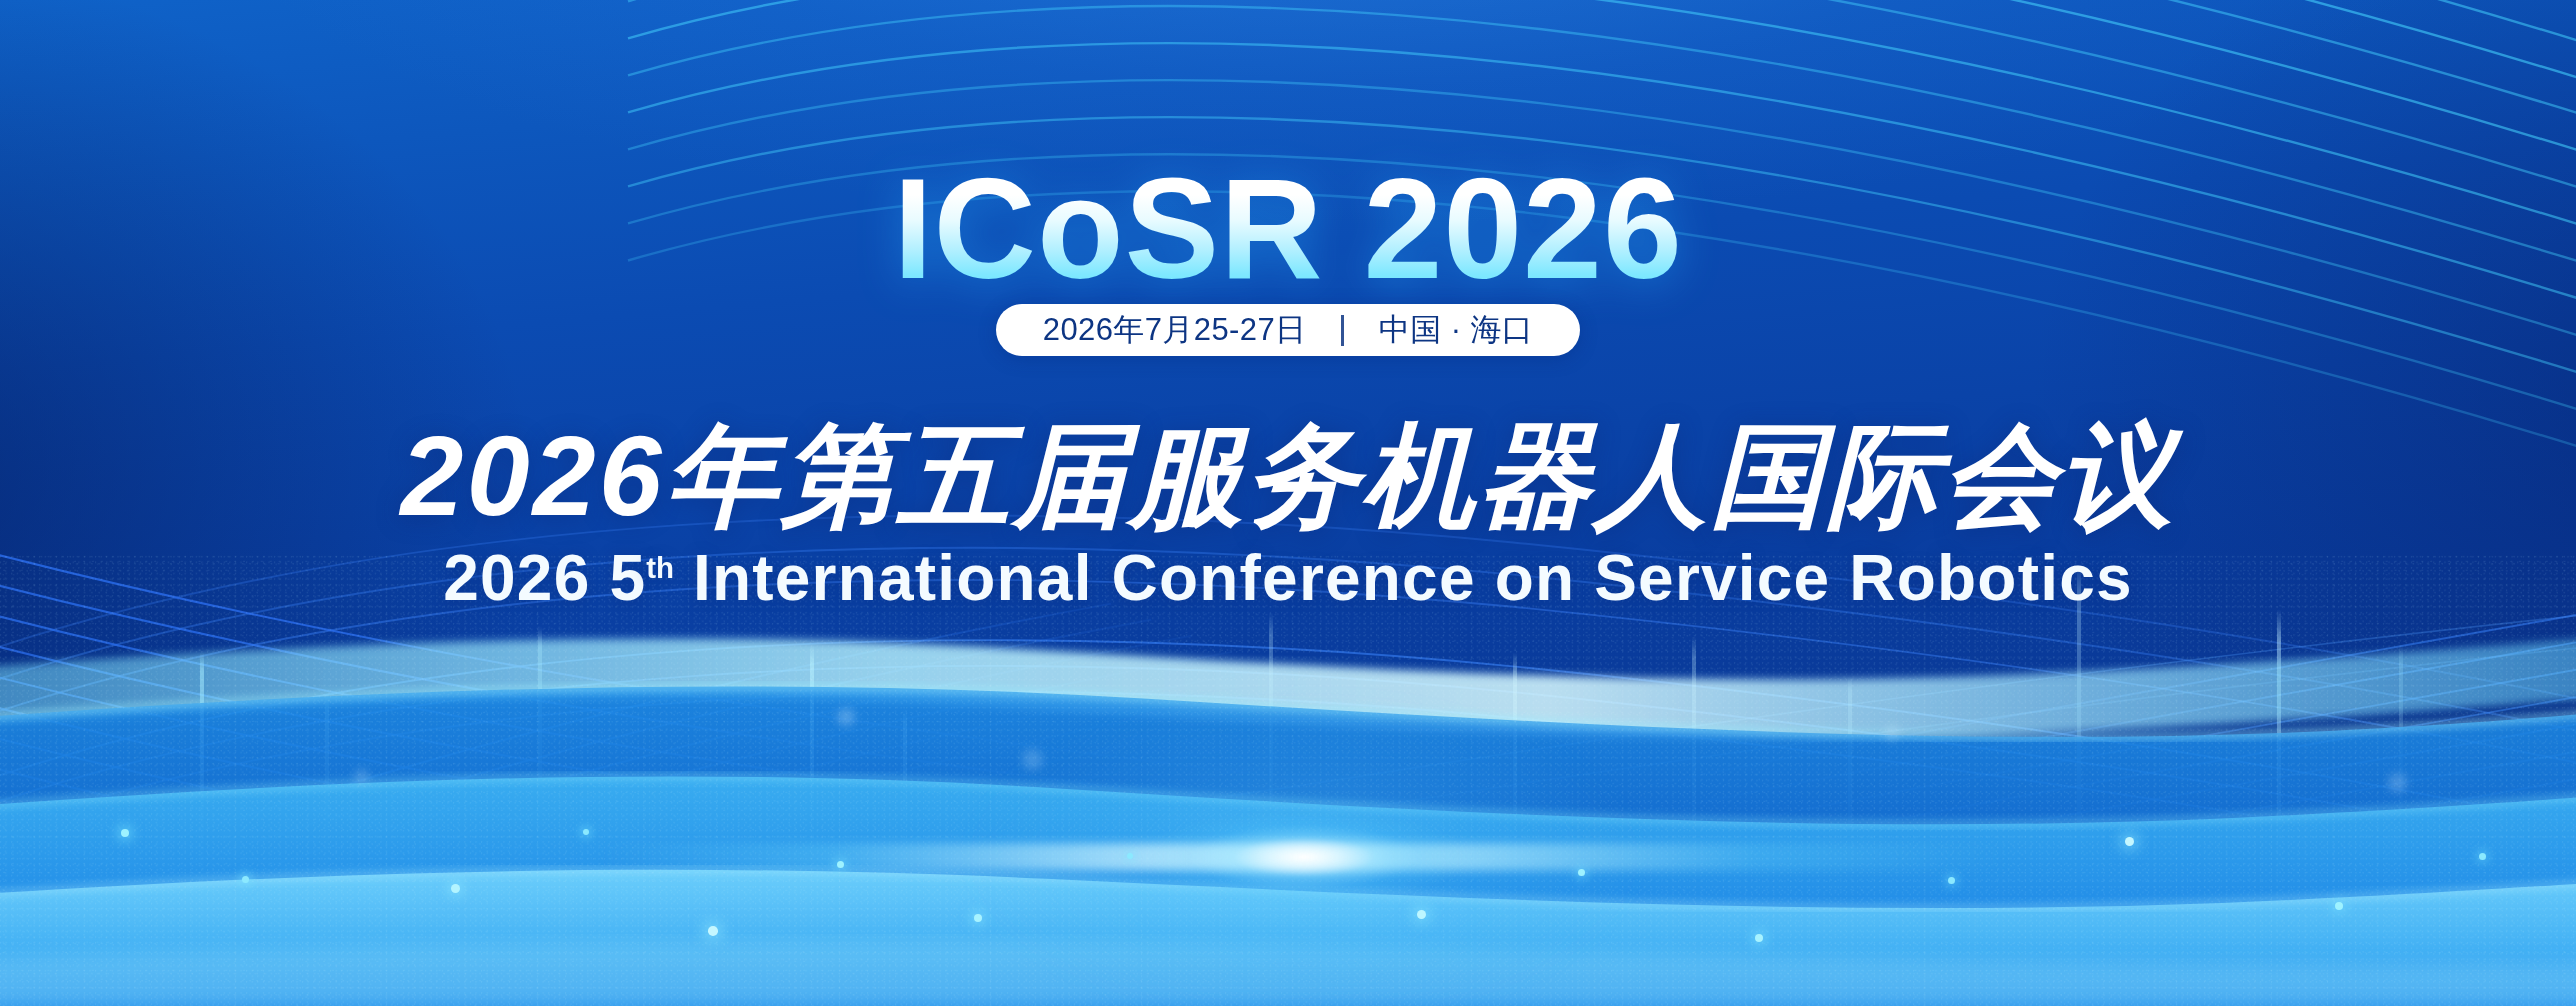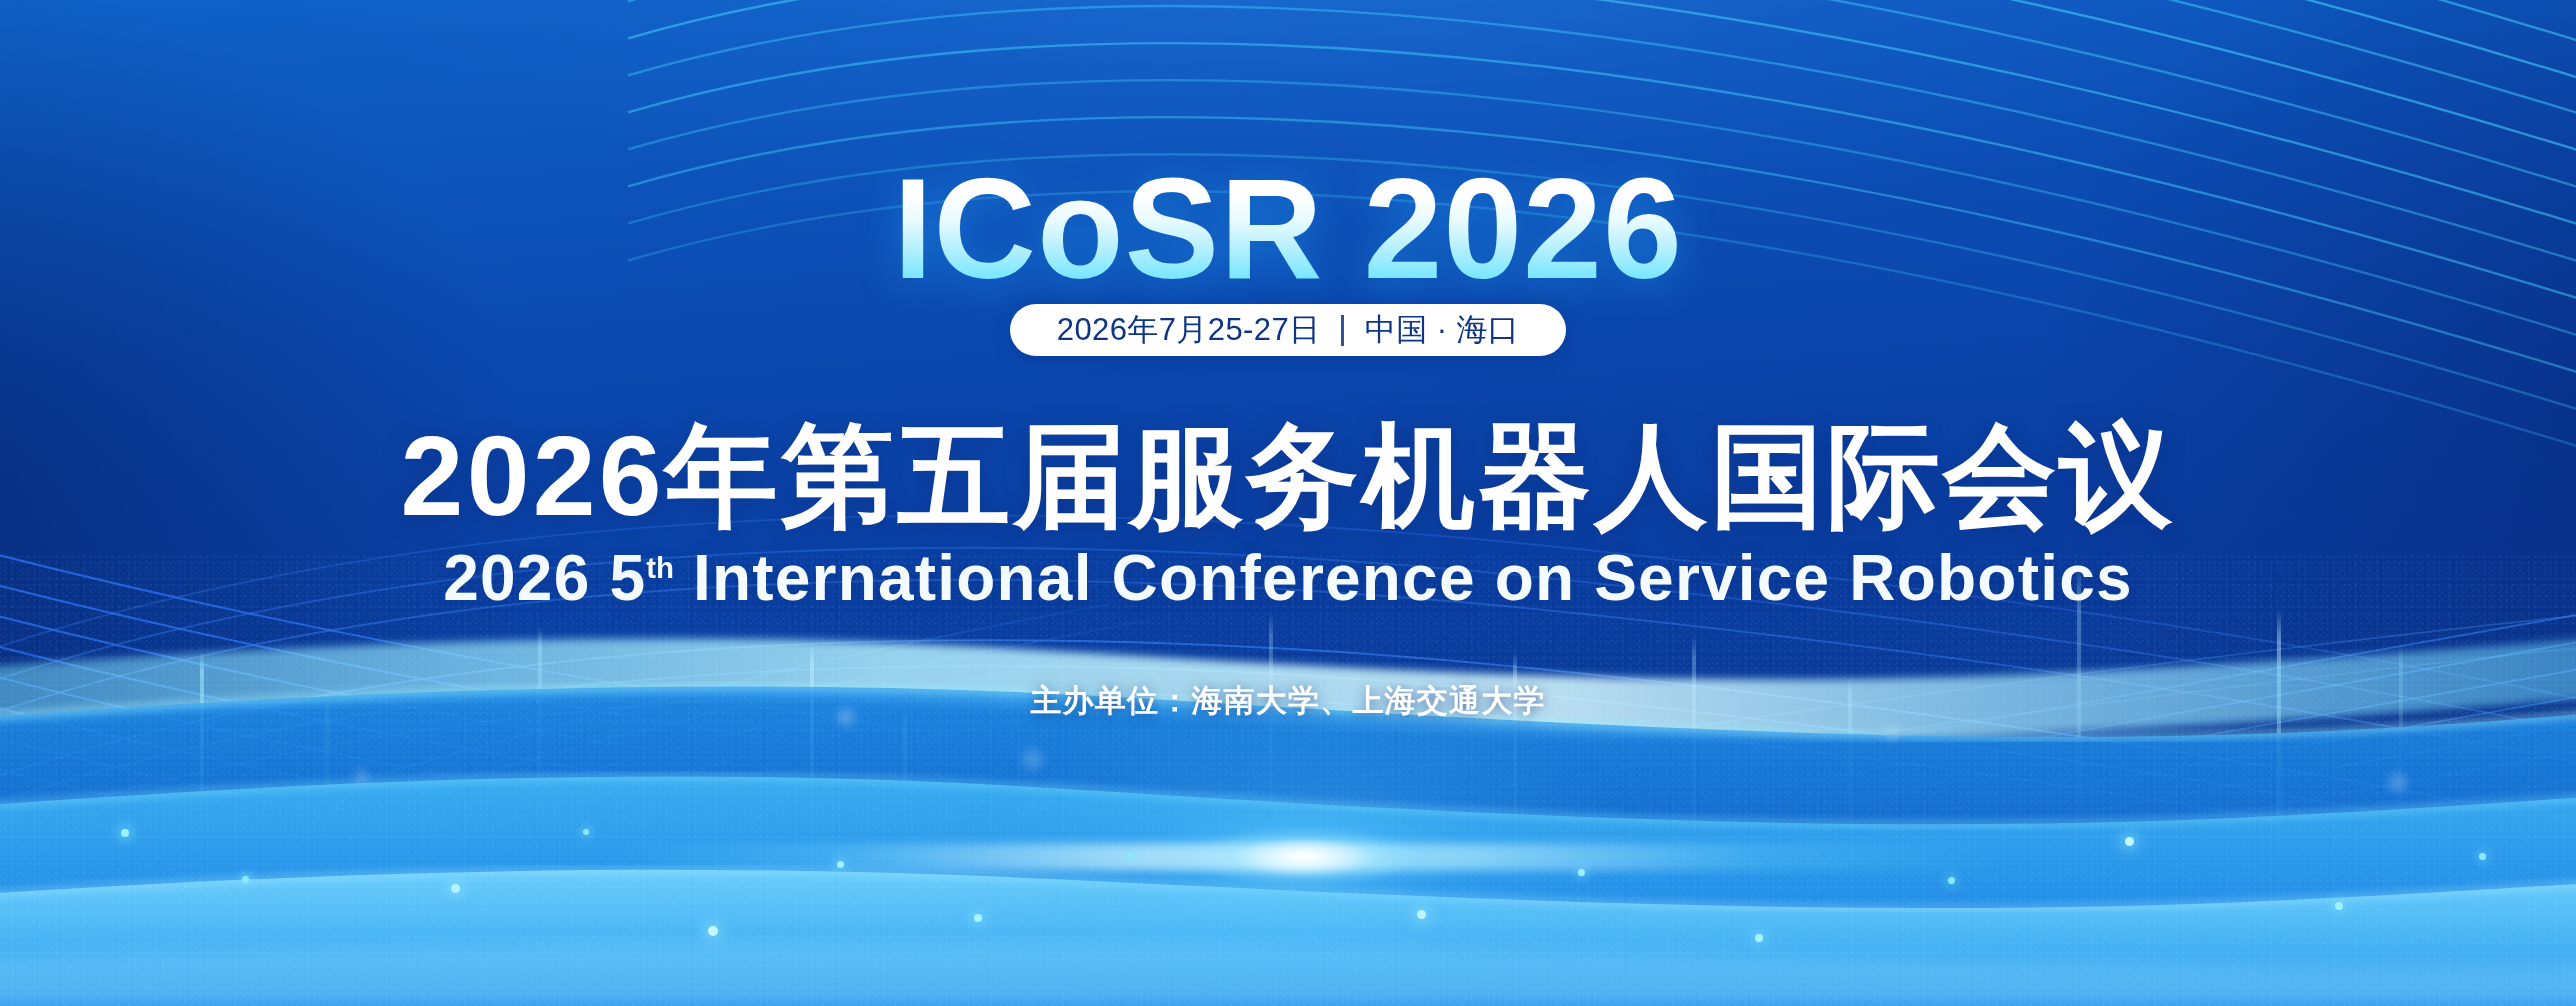--- a/index.html
+++ b/index.html
@@ -159,21 +159,21 @@
   .badge-row {
     position: absolute;
     top: 304px;
     left: 0; right: 0;
     display: flex;
     justify-content: center;
   }
   .badge {
     display: inline-flex;
     align-items: center;
-    gap: 21px;
+    gap: 35px;
     height: 52px;
     padding: 0 47px;
     border-radius: 27px;
     background: #ffffff;
     color: #0d3583;
     font-size: 31px;
     font-weight: 500;
     letter-spacing: 0.4px;
     white-space: nowrap;
     box-shadow: 0 3.2px 17.7px rgba(8,40,120,0.30);
@@ -191,20 +191,21 @@
     top: 420px;
     left: 0; right: 0;
     text-align: center;
     color: #ffffff;
     font-size: 113px;
     line-height: 1.0;
     font-weight: 700;
     letter-spacing: 3.2px;
     white-space: nowrap;
     text-shadow: 0 3.2px 24px rgba(10,40,120,0.45);
+    font-style: italic;
   }
 
   .title-en {
     position: absolute;
     top: 546px;
     left: 0; right: 0;
     text-align: center;
     color: #f4fbff;
     font-size: 64px;
     line-height: 1.0;
@@ -421,17 +422,16 @@
         <span>中国 · 海口</span>
       </div>
     </div>
 
     <div class="title-cn">2026年第五届服务机器人国际会议</div>
 
     <div class="title-en">
       <span>2026 5</span><sup>th</sup><span> International Conference on Service Robotics</span>
     </div>
 
-    <div class="organizer">主办单位：海南大学、上海交通大学</div>
 
   </div>
 </div>
 
 
 </body></html>

